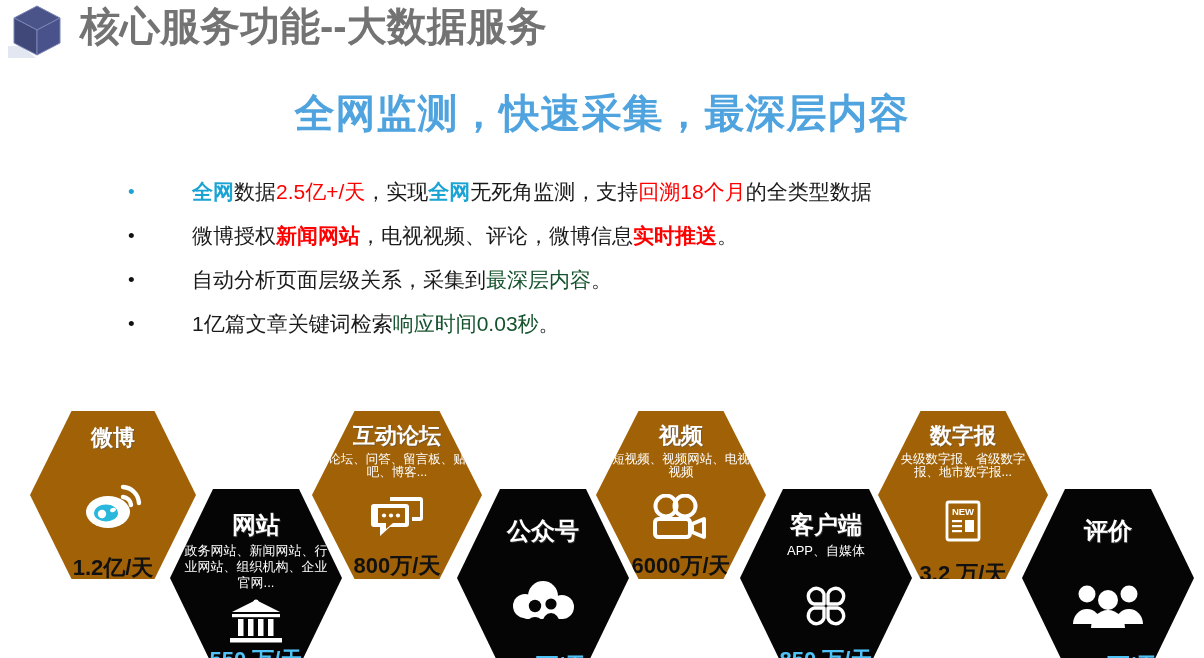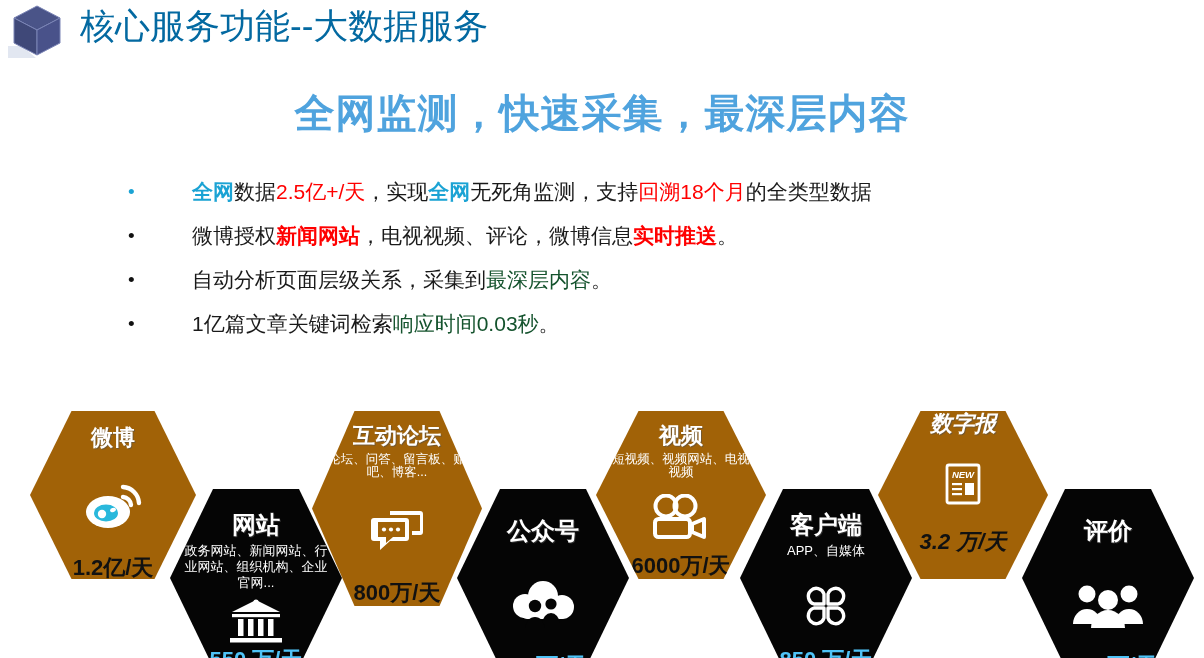--- a/index.html
+++ b/index.html
@@ -17,23 +17,23 @@
   #header {
     position: absolute; left: 0; top: 0;
     width: 1204px; height: 62px;
   }
   #cube-icon {
     position: absolute; left: 6px; top: 2px;
     width: 62px; height: 58px;
   }
   #header-title {
     position: absolute; left: 80px; top: 4px;
-    font-size: 35px;
-    font-weight: normal;
-    color: #0369a1;
+    font-size: 40px;
+    font-weight: bold;
+    color: #737373;
     letter-spacing: 0px;
     white-space: nowrap;
     line-height: 44px;
   }
 
   
   #big-heading {
     position: absolute;
     left: 0; top: 86px;
     width: 1204px;
@@ -201,21 +201,21 @@
         <rect x="8" y="22" width="5.5" height="17" fill="#ffffff"></rect>
         <rect x="18" y="22" width="5.5" height="17" fill="#ffffff"></rect>
         <rect x="28" y="22" width="5.5" height="17" fill="#ffffff"></rect>
         <rect x="38" y="22" width="5.5" height="17" fill="#ffffff"></rect>
         <rect x="0" y="41" width="52" height="4.5" fill="#ffffff"></rect>
       </svg>
         </div>
         <div class="hex-value" style="margin-bottom: 14px;">550 万/天</div>
       </div>
     </div>
-    <div class="hex cyan" style="left: 312px; top: 11px; width: 170px; height: 195px; z-index: 1;">
+    <div class="hex cyan" style="left: 312px; top: 11px; width: 170px; height: 168px; z-index: 1;">
       <div class="hex-inner" style="padding-top: 12px;">
         <div class="hex-title">互动论坛</div>
         <div class="hex-sub" style="margin-top: 4px;">论坛、问答、留言板、贴吧、博客...</div>
         <div class="hex-icon" style="margin-top: 4px; flex: 1 1 auto;">
           <svg width="54" height="44" viewBox="0 0 54 44">
         <path d="M20 2 h30 a3 3 0 0 1 3 3 v18 a3 3 0 0 1 -3 3 h-8 v-4 h8 v-16 h-30 z" fill="#ffffff"></path>
         <path d="M4 9 h32 a3 3 0 0 1 3 3 v17 a3 3 0 0 1 -3 3 h-16 l-10 9 v-9 h-6 a3 3 0 0 1 -3 -3 v-17 a3 3 0 0 1 3 -3 z
                  M8 13 v15 h8 v6 l7 -6 h12 v-15 z" fill="#ffffff"></path>
         <circle cx="14" cy="20.5" r="2.1" fill="#ffffff"></circle>
         <circle cx="21" cy="20.5" r="2.1" fill="#ffffff"></circle>
@@ -267,33 +267,34 @@
         <path d="M21 21 h-10 a8 8 0 1 1 10 -10 z" fill="none" stroke="#ffffff" stroke-width="3.4" stroke-linejoin="round"></path>
         <path d="M25 21 h10 a8 8 0 1 0 -10 -10 z" fill="none" stroke="#ffffff" stroke-width="3.4" stroke-linejoin="round"></path>
         <path d="M21 25 h-10 a8 8 0 1 0 10 10 z" fill="none" stroke="#ffffff" stroke-width="3.4" stroke-linejoin="round"></path>
         <path d="M25 25 h10 a8 8 0 1 1 -10 10 z" fill="none" stroke="#ffffff" stroke-width="3.4" stroke-linejoin="round"></path>
       </svg>
         </div>
         <div class="hex-value" style="margin-bottom: 14px;">850 万/天</div>
       </div>
     </div>
     <div class="hex cyan" style="left: 878px; top: 11px; width: 170px; height: 168px; z-index: 1;">
-      <div class="hex-inner" style=" font-style: italic;">
+      <div class="hex-inner" style="padding-top: 12px;">
         <div class="hex-title">数字报</div>
+        <div class="hex-sub" style="margin-top: 4px;">央级数字报、省级数字报、地市数字报...</div>
         <div class="hex-icon" style="margin-top: 4px; flex: 1 1 auto;">
           <svg width="36" height="42" viewBox="0 0 36 42">
         <rect x="2" y="2" width="32" height="38" rx="2" fill="none" stroke="#ffffff" stroke-width="2.8"></rect>
         <text x="18" y="15" font-family="Liberation Sans, sans-serif" font-size="9.5" font-weight="bold" fill="#ffffff" text-anchor="middle">NEW</text>
         <rect x="7" y="20" width="10" height="2.2" fill="#ffffff"></rect>
         <rect x="7" y="25" width="10" height="2.2" fill="#ffffff"></rect>
         <rect x="7" y="30" width="10" height="2.2" fill="#ffffff"></rect>
         <rect x="20" y="20" width="9" height="12" fill="#ffffff"></rect>
       </svg>
         </div>
-        <div class="hex-value" style="margin-bottom: 22px;">3.2 万/天</div>
+        <div class="hex-value" style="margin-bottom: 2px;">3.2 万/天</div>
       </div>
     </div>
     <div class="hex black" style="left: 1022px; top: 89px; width: 172px; height: 178px; z-index: 2;">
       <div class="hex-inner" style="padding-top: 28px;">
         <div class="hex-title">评价</div>
         <div class="hex-icon" style="margin-top: 14px; flex: 1 1 auto;">
           <svg width="74" height="50" viewBox="0 0 74 50">
         <circle cx="16" cy="14" r="8.5" fill="#ffffff"></circle>
         <path d="M2 44 a14 15 0 0 1 28 0 z" fill="#ffffff"></path>
         <circle cx="58" cy="14" r="8.5" fill="#ffffff"></circle>

